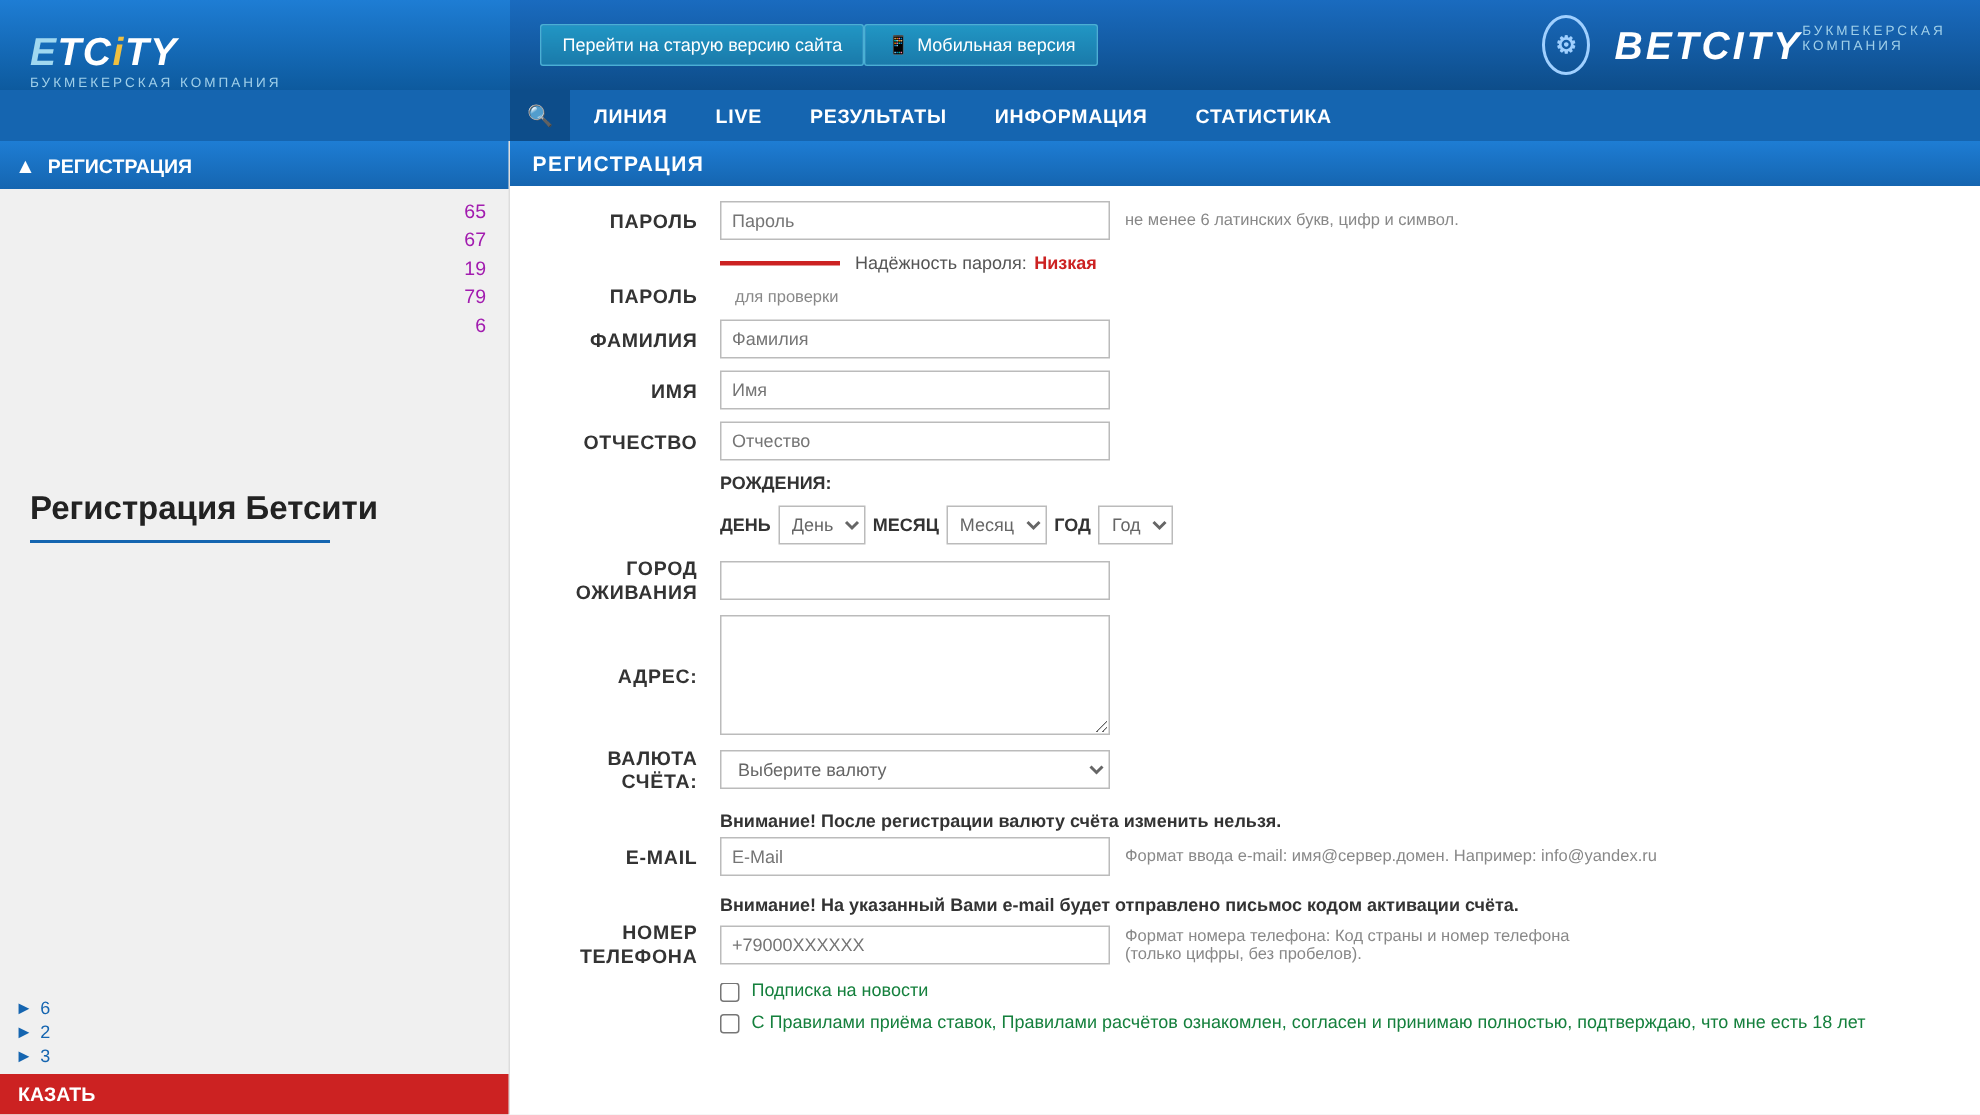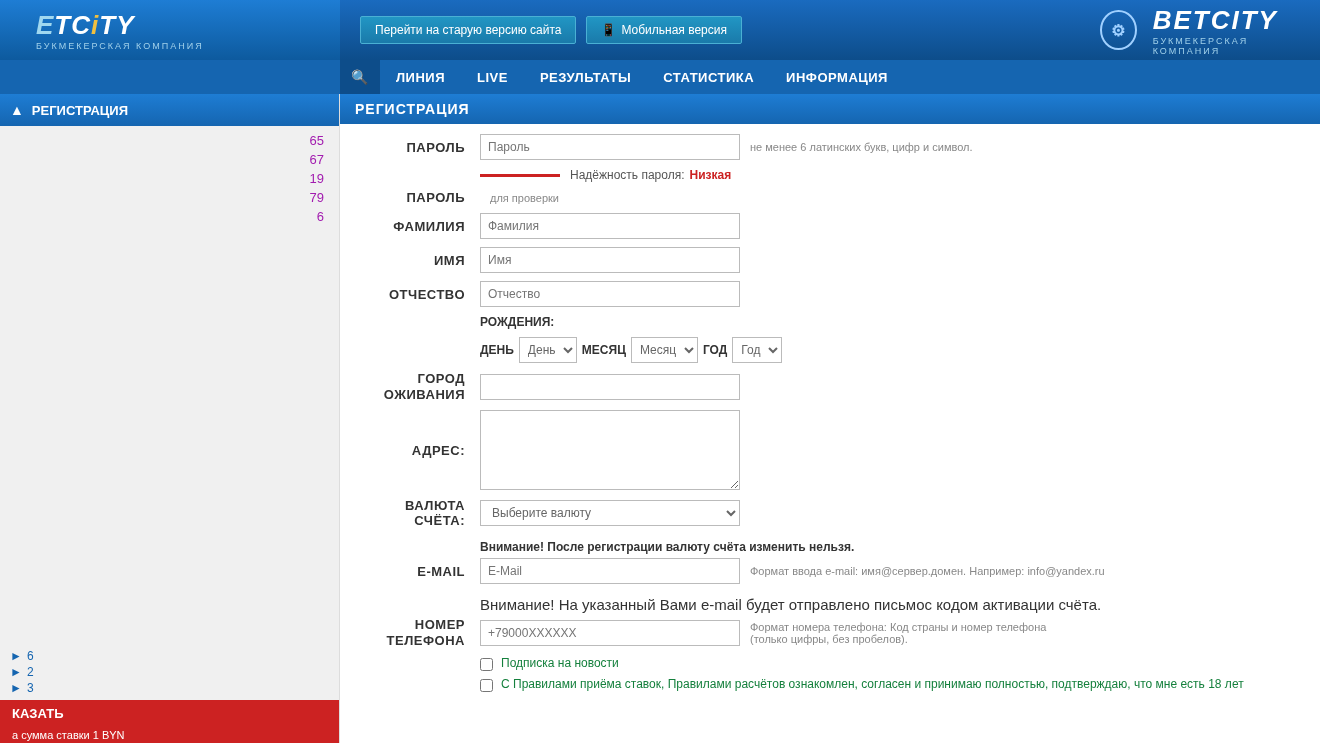--- a/index.html
+++ b/index.html
@@ -11,32 +11,31 @@
       height: 60px;
       display: flex;
       align-items: center;
       position: relative;
     }
     .header-left {
       width: 340px;
       height: 60px;
       background: linear-gradient(180deg, #1e7dd4 0%, #0d5a9e 100%);
       display: flex;
-      align-items: center;
-      padding-left: 36px;
+      align-items: flex-end;
+      padding-left: 20px;
     }
     .logo-area {
       display: flex;
       align-items: center;
     }
     .header-center {
       flex: 1;
       display: flex;
       align-items: center;
-      gap: 10px;
       padding-left: 20px;
     }
     .btn-old-site {
       background: linear-gradient(180deg, #2196c4 0%, #1a7aaa 100%);
       border: 1px solid #4ab0d4;
       color: white;
       padding: 6px 14px;
       font-size: 12px;
       cursor: pointer;
       border-radius: 2px;
@@ -292,22 +291,22 @@
       font-weight: bold;
       color: #333;
       padding: 4px 0 4px 120px;
     }
     .email-hint {
       font-size: 11px;
       color: #888;
       margin-left: 10px;
     }
     .activation-warning {
-      font-size: 15px;
-      font-weight: normal;
+      font-size: 12px;
+      font-weight: bold;
       color: #333;
       padding: 4px 0 4px 120px;
     }
     .checkbox-row {
       display: flex;
       align-items: flex-start;
       padding-left: 120px;
       margin-bottom: 6px;
     }
     .checkbox-row input[type="checkbox"] {
@@ -338,72 +337,75 @@
     <button class="btn-mobile">
       <span>📱</span>
       <span>Мобильная версия</span>
     </button>
   </div>
   <div class="header-right">
     <div class="logo-big">
       <div style="width:40px;height:40px;border-radius:50%;border:2px solid #a0d0ff;display:flex;align-items:center;justify-content:center;margin-right:8px;">
         <span style="color:#a0d0ff;font-size:16px;font-weight:bold;">⚙</span>
       </div>
-      <div style="display:flex;flex-direction:column;">
+      <div style="display:flex;flex-direction:row;">
         <span style="color:white;font-size:26px;font-weight:bold;font-style:italic;letter-spacing:2px;">BETCITY</span>
         <span style="color:#a0d0ea;font-size:9px;letter-spacing:2px;">БУКМЕКЕРСКАЯ КОМПАНИЯ</span>
       </div>
     </div>
   </div>
 </div>
 
 <div class="nav-bar">
   <div class="nav-search">
     <span style="color:white;font-size:14px;">🔍</span>
   </div>
   <a class="nav-item">ЛИНИЯ</a>
   <a class="nav-item">LIVE</a>
   <a class="nav-item">РЕЗУЛЬТАТЫ</a>
+  <a class="nav-item">ИНФОРМАЦИЯ</a>
   <a class="nav-item">СТАТИСТИКА</a>
-  <a class="nav-item">ИНФОРМАЦИЯ</a>
 </div>
 
 <div class="content-area">
 
   <div class="sidebar">
     <div class="sidebar-reg-btn">
       <span class="arrow">▲</span>
       <span>РЕГИСТРАЦИЯ</span>
     </div>
     <div class="sidebar-numbers">
       <span class="sidebar-num">65</span>
       <span class="sidebar-num">67</span>
       <span class="sidebar-num">19</span>
       <span class="sidebar-num">79</span>
       <span class="sidebar-num">6</span>
     </div>
 
+    <div class="page-title-area">
+      <div class="page-title">Регистрация Бетсити</div>
+      <div class="page-title-underline"></div>
+    </div>
 
     <div style="position:absolute;bottom:0;left:0;right:0;">
       <div style="display:flex;flex-direction:column;padding:5px 10px;gap:2px;">
         <div style="display:flex;align-items:center;font-size:12px;color:#1565b0;cursor:pointer;">
           <span style="margin-right:5px;">►</span>
           <span>6</span>
         </div>
         <div style="display:flex;align-items:center;font-size:12px;color:#1565b0;cursor:pointer;">
           <span style="margin-right:5px;">►</span>
           <span>2</span>
         </div>
         <div style="display:flex;align-items:center;font-size:12px;color:#1565b0;cursor:pointer;">
           <span style="margin-right:5px;">►</span>
           <span>3</span>
         </div>
       </div>
       <button class="sidebar-bet-btn">КАЗАТЬ</button>
-      <div class="sidebar-min-bet">а сумма ставки 1 BYN</div>
     </div>
   </div>
 
   <div class="main-content">
     <div class="reg-header">РЕГИСТРАЦИЯ</div>
 
     <div class="form-area">
 
 
       <div class="form-row">

